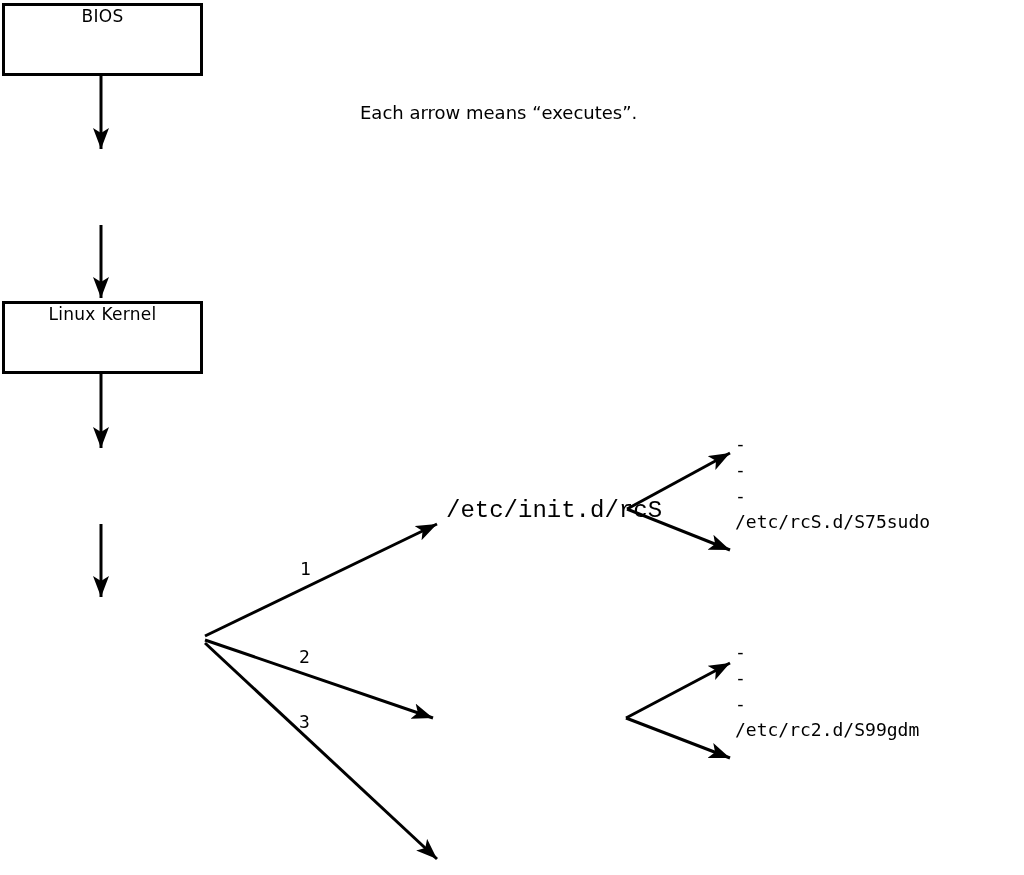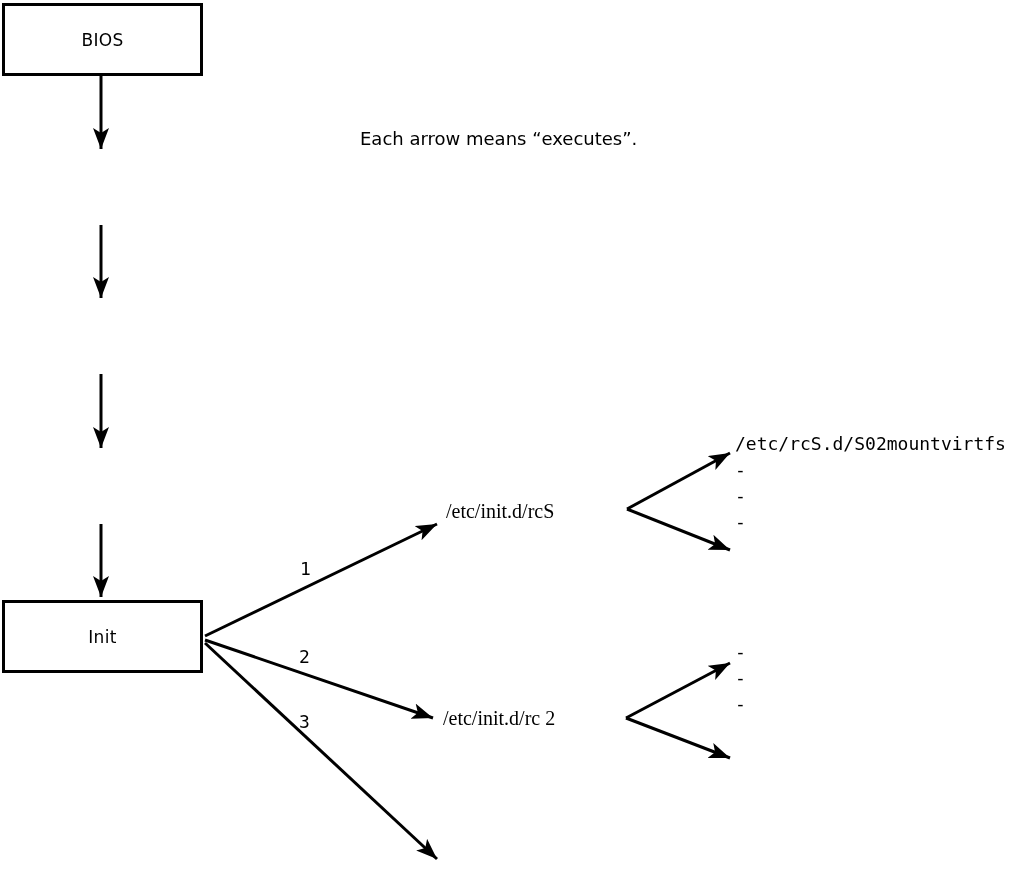--- a/index.html
+++ b/index.html
@@ -18,37 +18,35 @@
   }
   .box {
     position: absolute;
     left: 2px;
     width: 201px;
     height: 73px;
     box-sizing: border-box;
     border: 3px solid #000000;
     background: #ffffff;
     display: flex;
-    align-items: center;
     justify-content: center;
     font-size: 17px;
     letter-spacing: 0.3px;
   }
   .note {
     position: absolute;
     left: 360px;
     top: 102px;
     font-size: 18px;
     white-space: nowrap;
-    margin-top: 26px;
   }
   .mono {
     position: absolute;
-    font-family: Liberation Serif, serif;
-    font-size: 20px;
+    font-family: Liberation Mono, monospace;
+    font-size: 24px;
     white-space: nowrap;
     line-height: 22px;
   }
   .children {
     position: absolute;
     left: 735px;
     font-family: "DejaVu Sans Mono", "Liberation Mono", monospace;
     font-size: 18px;
     white-space: nowrap;
   }
@@ -96,40 +94,40 @@
     <line x1="627" y1="509" x2="730" y2="453" marker-end="url(#ah)"></line>
     <line x1="627" y1="509" x2="730" y2="550" marker-end="url(#ah)"></line>
 
     <line x1="626" y1="718" x2="730" y2="663" marker-end="url(#ah)"></line>
     <line x1="626" y1="718" x2="730" y2="758" marker-end="url(#ah)"></line>
   </svg>
 
   <div class="box" style="top:3px">
     <span>BIOS</span>
   </div>
-  <div class="box" style="top:600px">
-    <span>Init</span>
+  <div class="box" style="top:301px">
+    <span>Linux Kernel</span>
   </div>
 
   <div class="note">Each arrow means “executes”.</div>
 
   <div class="arrow-num" style="left:300px;top:558px">1</div>
   <div class="arrow-num" style="left:299px;top:646px">2</div>
   <div class="arrow-num" style="left:299px;top:711px">3</div>
 
   <div class="mono" style="left:446px;top:500px">/etc/init.d/rcS</div>
-  <div class="mono" style="left:443px;top:707px">/etc/init.d/rc 2</div>
   <div class="mono" style="left:448px;top:881px">getty</div>
 
   <div class="children" style="top:431px">
-    <div>/etc/rcS.d/S02mountvirtfs</div>
     <div>-</div>
     <div>-</div>
     <div>-</div>
+    <div>/etc/rcS.d/S75sudo</div>
   </div>
 
   <div class="children" style="top:639px">
     <div>-</div>
     <div>-</div>
     <div>-</div>
+    <div>/etc/rc2.d/S99gdm</div>
   </div>
 
 </div>
 
 </body></html>

